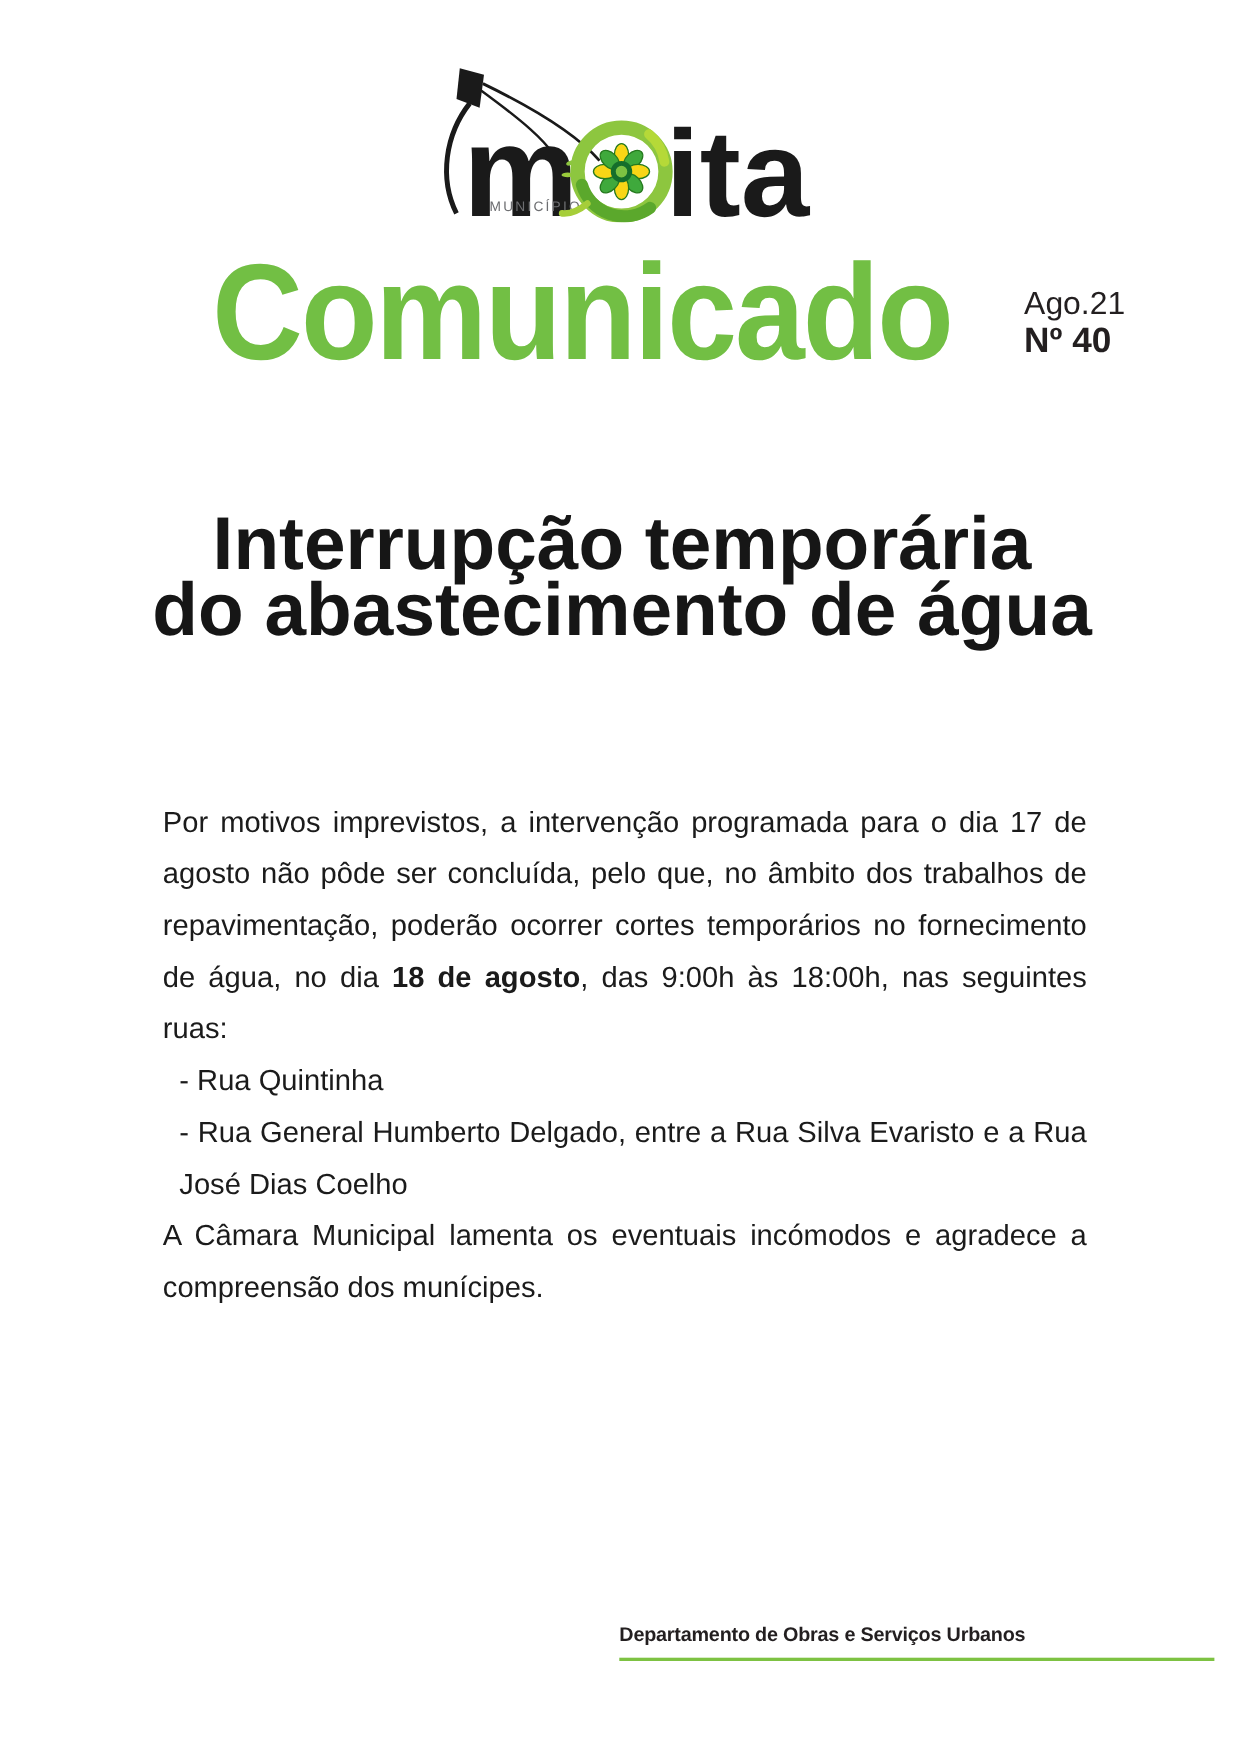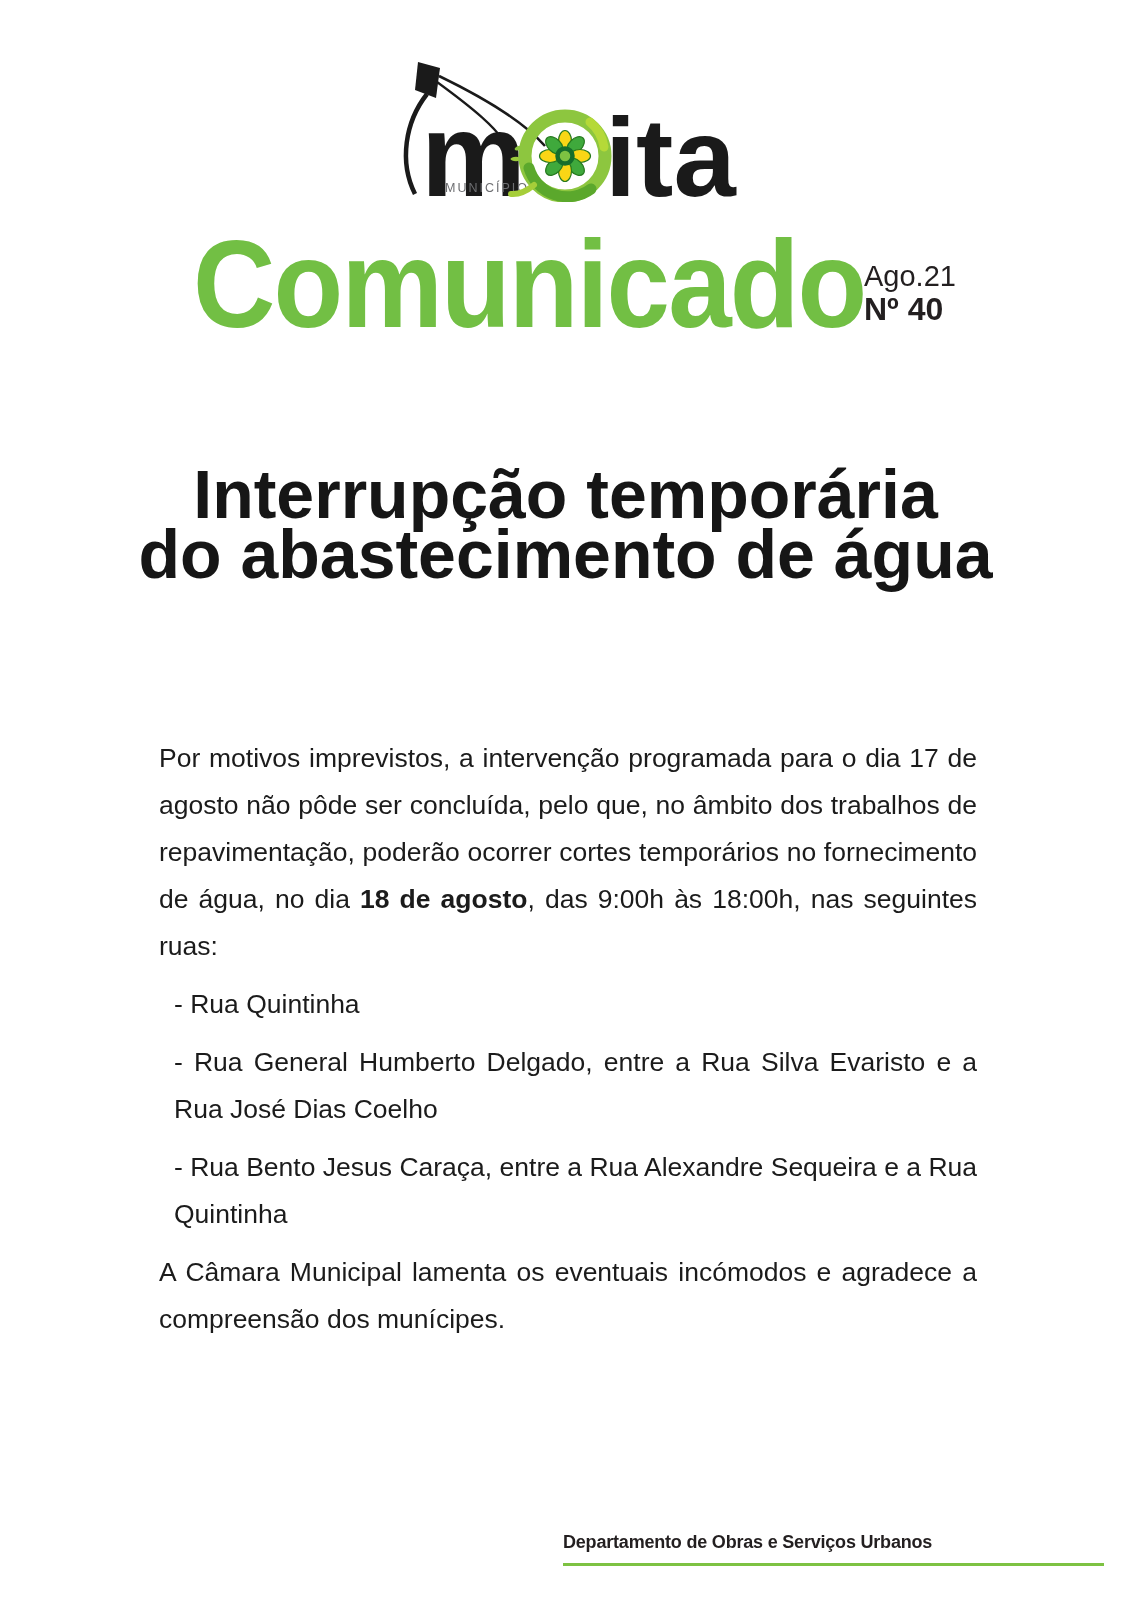--- a/index.html
+++ b/index.html
@@ -17,44 +17,44 @@
   
   .masthead-title{
     position:absolute;left:193px;top:222px;
     font-size:124px;font-weight:bold;line-height:1;
     letter-spacing:-2px;
     color:#72BF44;
     transform:scaleX(0.92);transform-origin:left top;
     white-space:nowrap;
   }
   .masthead-meta{
-    position:absolute;left:864px;top:260px;
+    position:absolute;left:931px;top:260px;
     color:#231F20;line-height:33px;white-space:nowrap;
   }
   .masthead-date{font-size:29px;font-weight:normal;}
   .masthead-number{font-size:32px;font-weight:bold;}
   
   .doc-title{
     position:absolute;left:0;top:464px;width:1131px;
     text-align:center;color:#161616;font-weight:bold;
   }
   .doc-title .t1{font-size:54px;line-height:58px;margin-bottom:16px;}
   .doc-title .t2{font-size:68px;line-height:60px;}
   
   .body-col{
     position:absolute;left:148px;top:724px;width:840px;
     font-size:26.5px;line-height:47px;color:#1b1b1b;
   }
-  .body-col p{margin:11px;text-align:justify;}
+  .body-col p{margin:0;text-align:justify;}
   .intro b{font-weight:bold;}
   .street-item{margin-top:14px;padding-left:15px;text-align:justify;}
   .closing{margin-top:14px;}
   
   .footer{
-    position:absolute;left:563px;top:1532px;width:541px;
+    position:absolute;left:563px;top:1476px;width:541px;
     color:#231F20;
   }
   .footer-dept{font-size:18px;font-weight:bold;letter-spacing:-0.2px;}
   .footer-divider{height:3px;background:#7DC242;margin:10px 0 8px 0;}
   .footer-line{font-size:15px;line-height:24px;letter-spacing:-0.3px;white-space:nowrap;}
   .footer-sep{color:#7DC242;padding:0 7px;}
   .footer-sep.tight{padding:0 5px;}
 </style>
 </head>
 <body>
@@ -108,21 +108,20 @@
     <div class="t2">Interrupção temporária</div>
     <div class="t2">do abastecimento de água</div>
   </div>
 
   <div class="body-col">
     <p class="intro"><span>Por motivos imprevistos, a intervenção programada para o dia 17 de agosto não pôde ser concluída, pelo que, no âmbito dos trabalhos de repavimentação, poderão ocorrer cortes temporários no fornecimento de água, no dia </span><b>18 de agosto</b><span>, das 9:00h às 18:00h, nas seguintes ruas:</span></p>
 
     <div>
       <p class="street-item">- Rua Quintinha</p>
       <p class="street-item">- Rua General Humberto Delgado, entre a Rua Silva Evaristo e a Rua José Dias Coelho</p>
-      <p class="street-item">- Rua Bento Jesus Caraça, entre a Rua Alexandre Sequeira e a Rua Quintinha</p>
     </div>
 
     <p class="closing">A Câmara Municipal lamenta os eventuais incómodos e agradece a compreensão dos munícipes.</p>
   </div>
 
   <div class="footer">
     <div class="footer-dept">Departamento de Obras e Serviços Urbanos</div>
     <div class="footer-divider"></div>
   </div>
 

